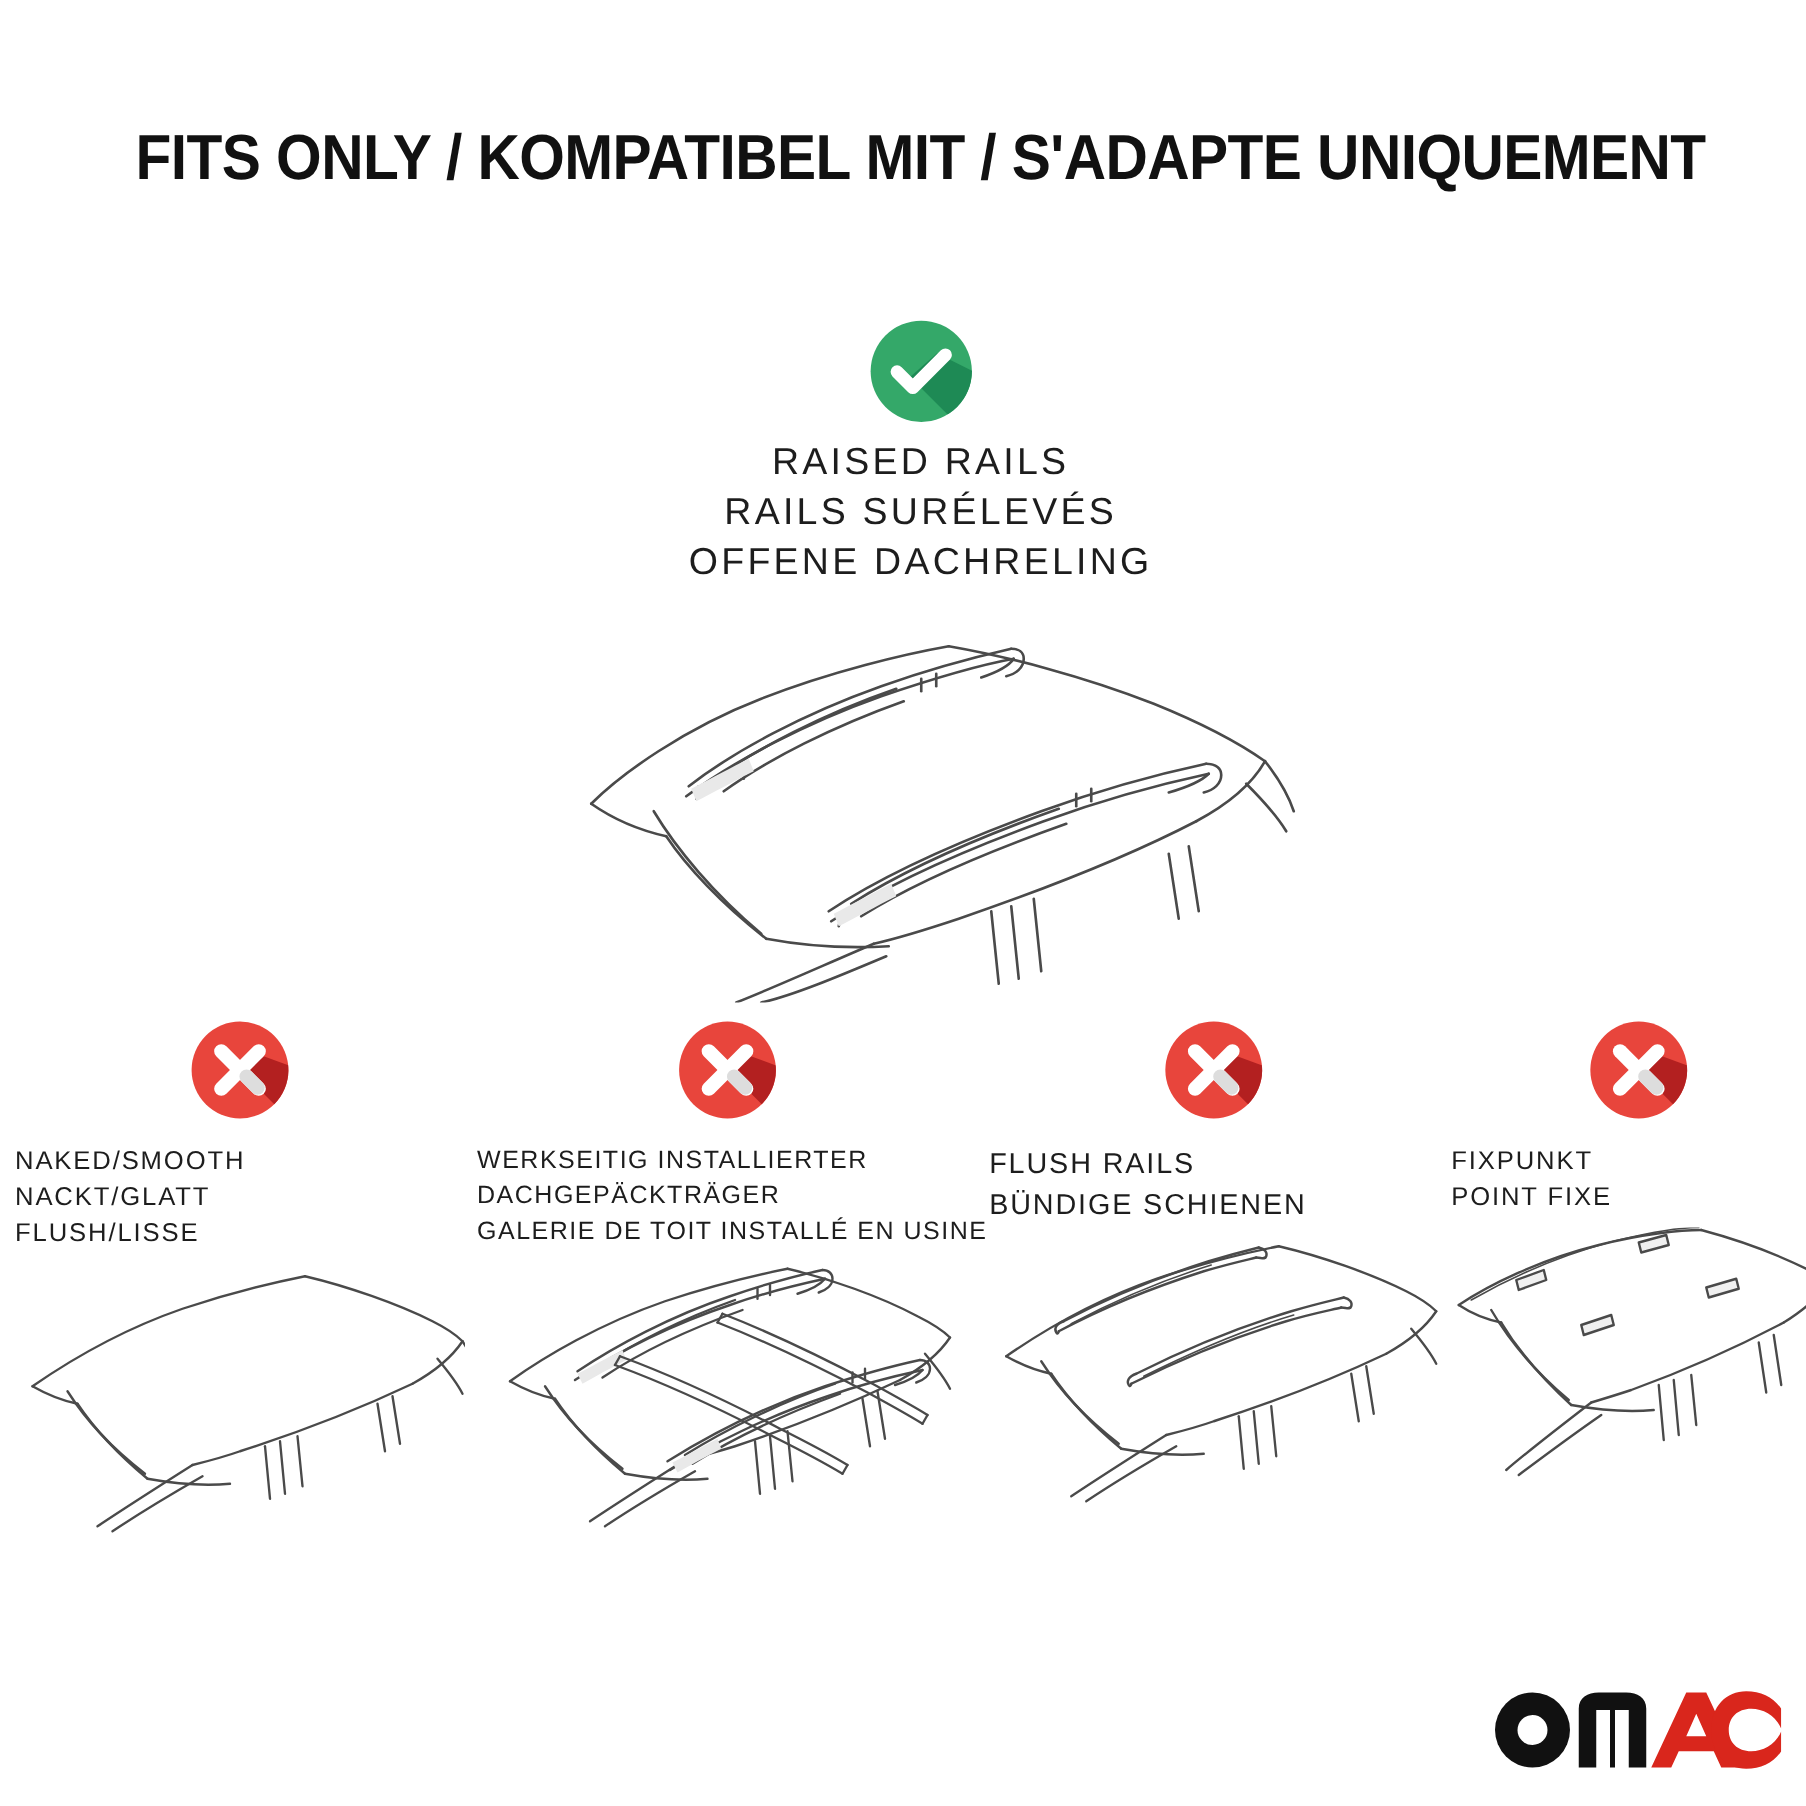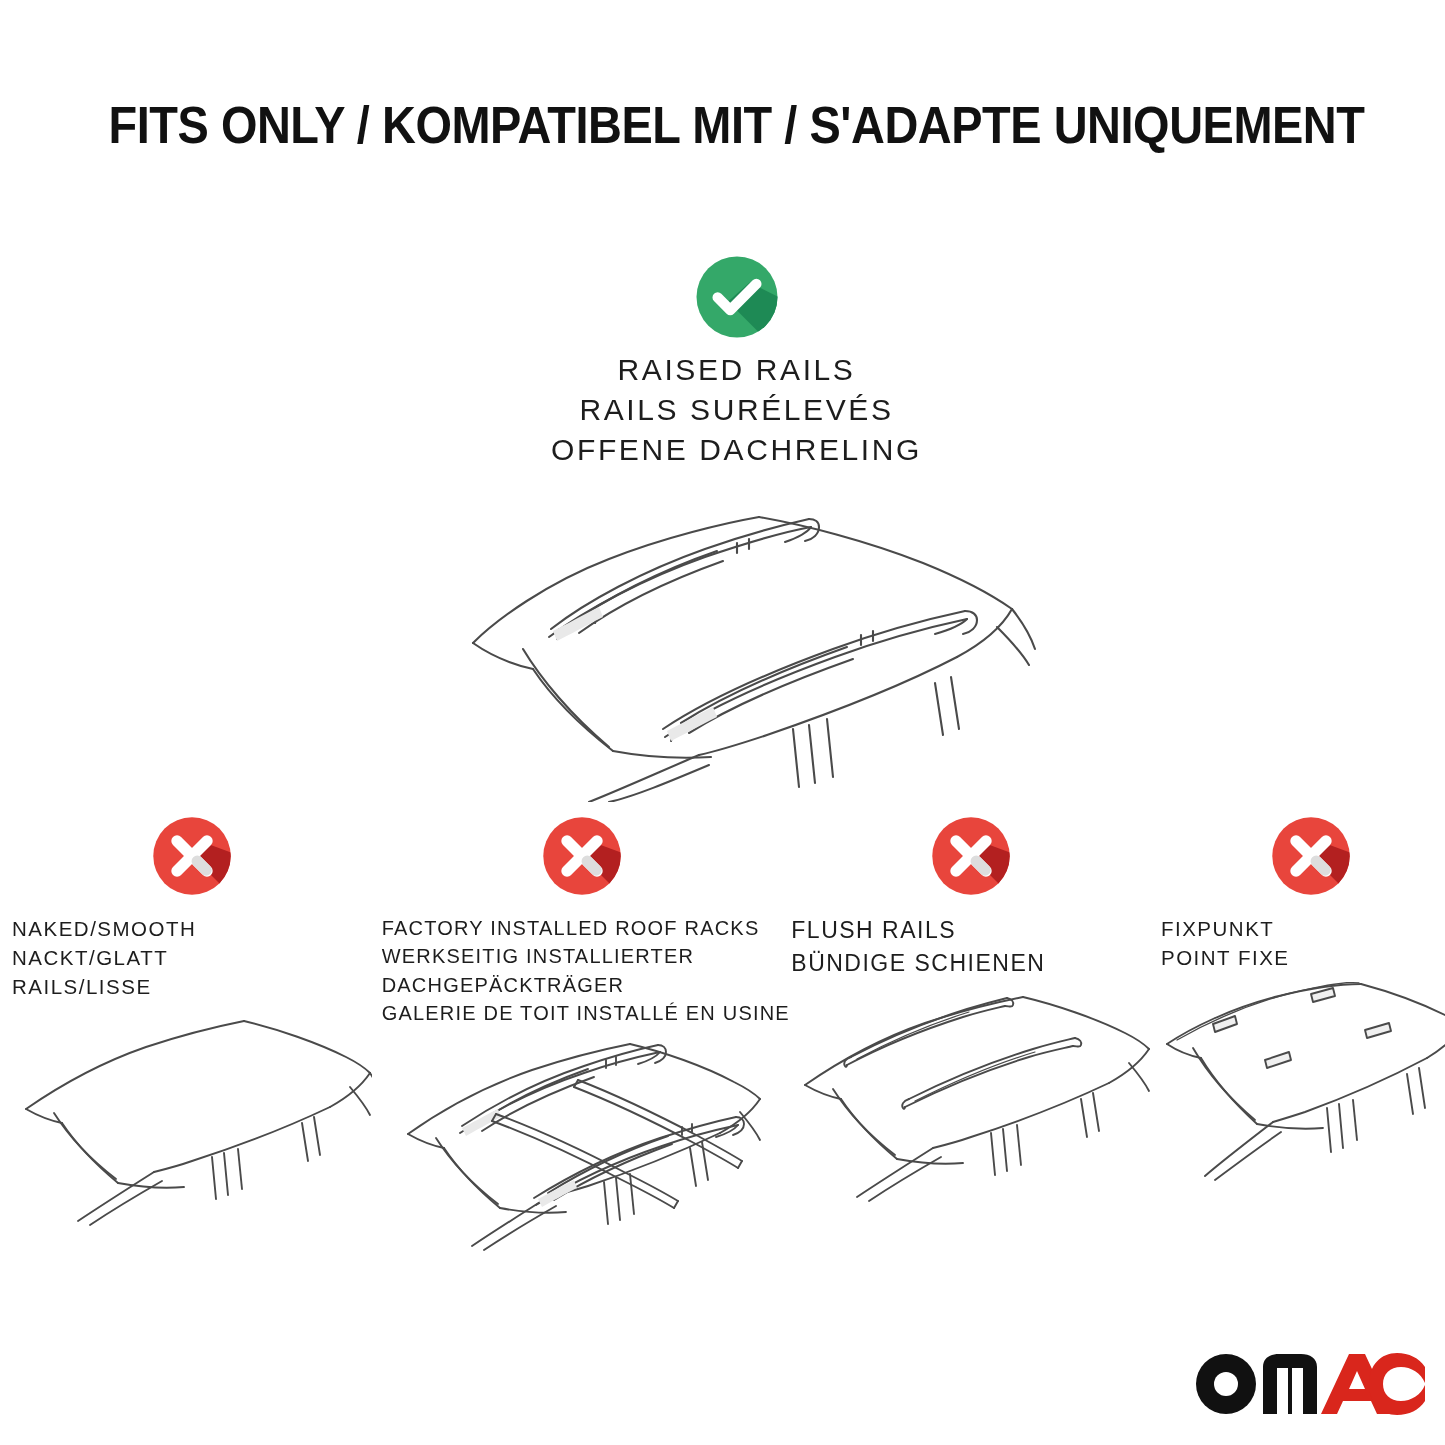--- a/index.html
+++ b/index.html
@@ -215,21 +215,21 @@
           <g stroke-linecap="round">
             <line x1="33" y1="33" x2="67" y2="67" stroke="#FFFFFF" stroke-width="13"></line>
             <line x1="67" y1="33" x2="33" y2="67" stroke="#FFFFFF" stroke-width="13"></line>
             <line x1="56" y1="56" x2="66" y2="66" stroke="#DDDDDD" stroke-width="13"></line>
           </g>
         </svg>
       </div>
       <div class="bad-caption">
         <div>NAKED/SMOOTH</div>
         <div>NACKT/GLATT</div>
-        <div>RAILS/LISSE</div>
+        <div>FLUSH/LISSE</div>
       </div>
       <div class="bad-art">
         <svg viewBox="0 0 360 238">
           <g fill="none" stroke="#4A4A4A" stroke-width="1.9" stroke-linecap="round" stroke-linejoin="round">
             <path d="M14 98 C40 80 82 54 134 36 C176 22 212 14 232 10"></path>
             <path d="M232 10 C266 18 306 32 334 46 C348 53 354 58 358 62"></path>
             <path d="M358 62 C350 74 336 86 318 96"></path>
             <path d="M14 98 C28 106 40 110 50 112"></path>
             <path d="M50 112 C62 130 82 152 106 172"></path>
             <path d="M42 102 C56 124 78 148 104 168"></path>
@@ -262,21 +262,20 @@
             <path d="M50 50 L100 100 L100 48 L62 34 Z" fill="#B32020"></path>
           </g>
           <g stroke-linecap="round">
             <line x1="33" y1="33" x2="67" y2="67" stroke="#FFFFFF" stroke-width="13"></line>
             <line x1="67" y1="33" x2="33" y2="67" stroke="#FFFFFF" stroke-width="13"></line>
             <line x1="56" y1="56" x2="66" y2="66" stroke="#DDDDDD" stroke-width="13"></line>
           </g>
         </svg>
       </div>
       <div class="bad-caption">
-        <div>FACTORY INSTALLED ROOF RACKS</div>
         <div>WERKSEITIG INSTALLIERTER</div>
         <div>DACHGEPÄCKTRÄGER</div>
         <div>GALERIE DE TOIT INSTALLÉ EN USINE</div>
       </div>
       <div class="bad-art">
         <svg viewBox="0 0 380 238">
           <g fill="none" stroke="#4A4A4A" stroke-width="1.9" stroke-linecap="round" stroke-linejoin="round">
             <path d="M16 96 C44 76 88 50 140 32 C182 18 218 10 238 6"></path>
             <path d="M238 6 C272 14 312 28 342 44 C356 51 364 57 368 61"></path>
             <path d="M368 61 C360 73 346 85 328 95"></path>

